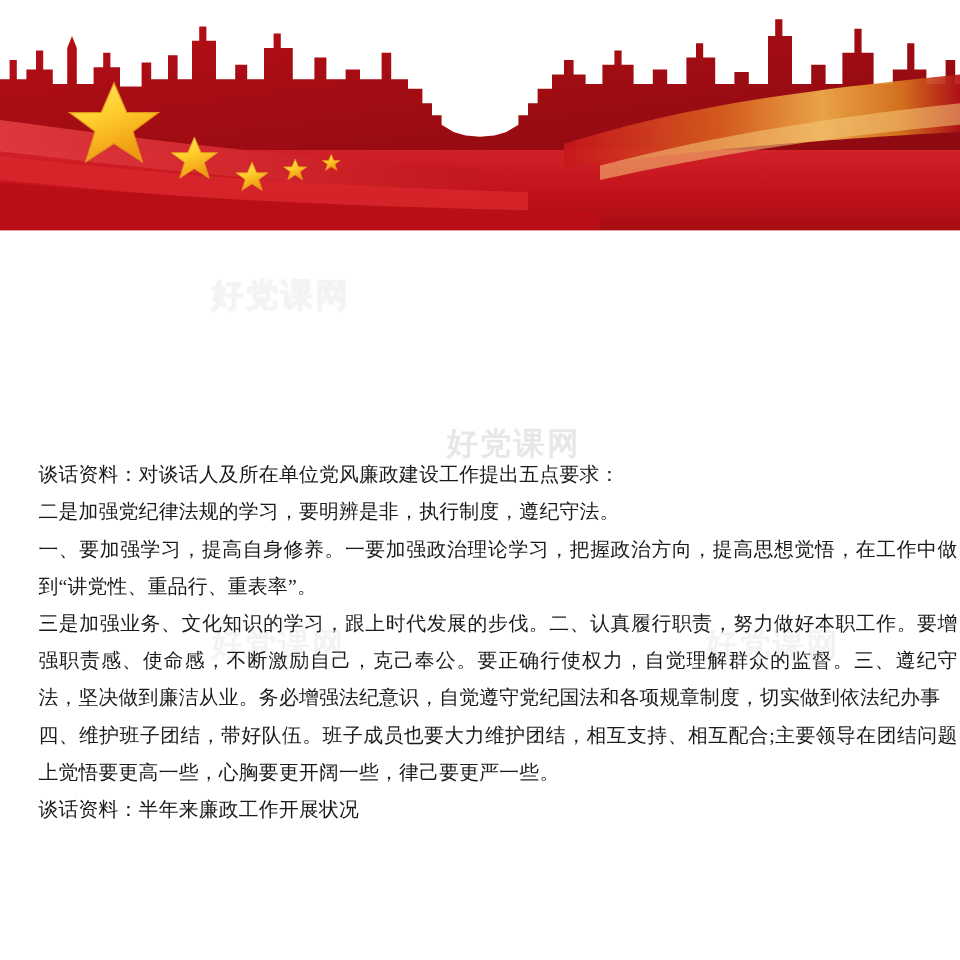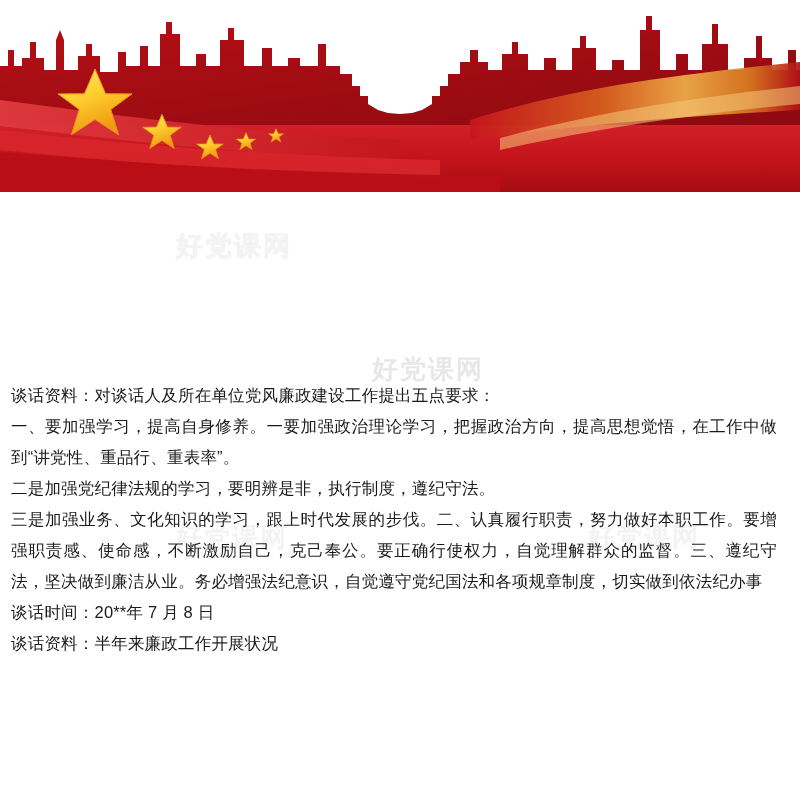--- a/index.html
+++ b/index.html
@@ -44,26 +44,26 @@
   .wm-a { top: 228px; left: 176px; color: rgba(255,255,255,0.72); text-shadow: 0 0 1px rgba(150,150,150,0.4); }
   .wm-b { top: 228px; left: 588px; color: rgba(255,255,255,0.72); }
   .wm-c { top: 352px; left: 372px; color: rgba(168,168,168,0.28); font-size: 26px; }
   .wm-d { top: 520px; left: 176px; color: rgba(168,168,168,0.14); font-size: 26px; }
   .wm-e { top: 520px; left: 588px; color: rgba(168,168,168,0.14); font-size: 26px; }
 
   
   .doc {
     position: absolute;
     top: 380px;
-    left: 11px;
+    left: 32px;
     width: 766px;
     color: #1a1a1a;
     font-size: 16.5px;
     line-height: 31px;
-    font-family: Liberation Sans, sans-serif;
+    font-family: Liberation Serif, serif;
   }
   .doc p {
     margin: 0 0 0 0;
     text-align: justify;
     letter-spacing: 0.2px;
   }
 </style>
 </head>
 <body>
 
@@ -140,18 +140,18 @@
 </div>
 
 <div class="wm wm-a">好党课网</div>
 <div class="wm wm-b">好党课网</div>
 <div class="wm wm-c">好党课网</div>
 <div class="wm wm-d">好党课网</div>
 <div class="wm wm-e">好党课网</div>
 
 <div class="doc">
   <p>谈话资料：对谈话人及所在单位党风廉政建设工作提出五点要求：</p>
+  <p>二是加强党纪律法规的学习，要明辨是非，执行制度，遵纪守法。</p>
   <p>一、要加强学习，提高自身修养。一要加强政治理论学习，把握政治方向，提高思想觉悟，在工作中做到“讲党性、重品行、重表率”。</p>
-  <p>二是加强党纪律法规的学习，要明辨是非，执行制度，遵纪守法。</p>
   <p>三是加强业务、文化知识的学习，跟上时代发展的步伐。二、认真履行职责，努力做好本职工作。要增强职责感、使命感，不断激励自己，克己奉公。要正确行使权力，自觉理解群众的监督。三、遵纪守法，坚决做到廉洁从业。务必增强法纪意识，自觉遵守党纪国法和各项规章制度，切实做到依法纪办事</p>
-  <p>谈话时间：20**年 7 月 8 日</p>
+  <p>四、维护班子团结，带好队伍。班子成员也要大力维护团结，相互支持、相互配合;主要领导在团结问题上觉悟要更高一些，心胸要更开阔一些，律己要更严一些。</p>
   <p>谈话资料：半年来廉政工作开展状况</p>
 </div>
 
 </body></html>

